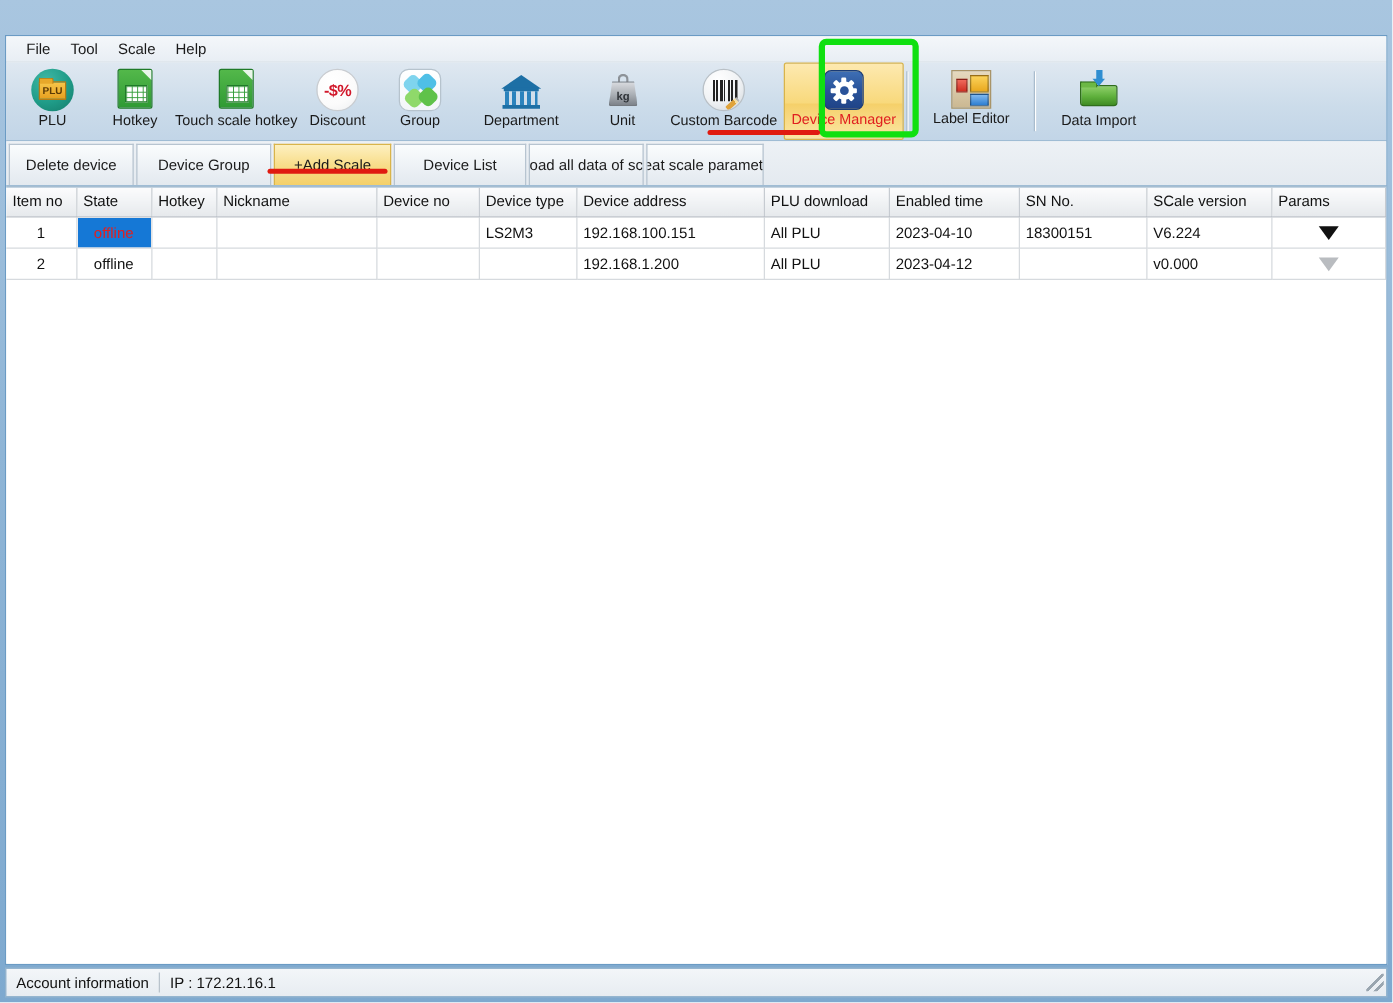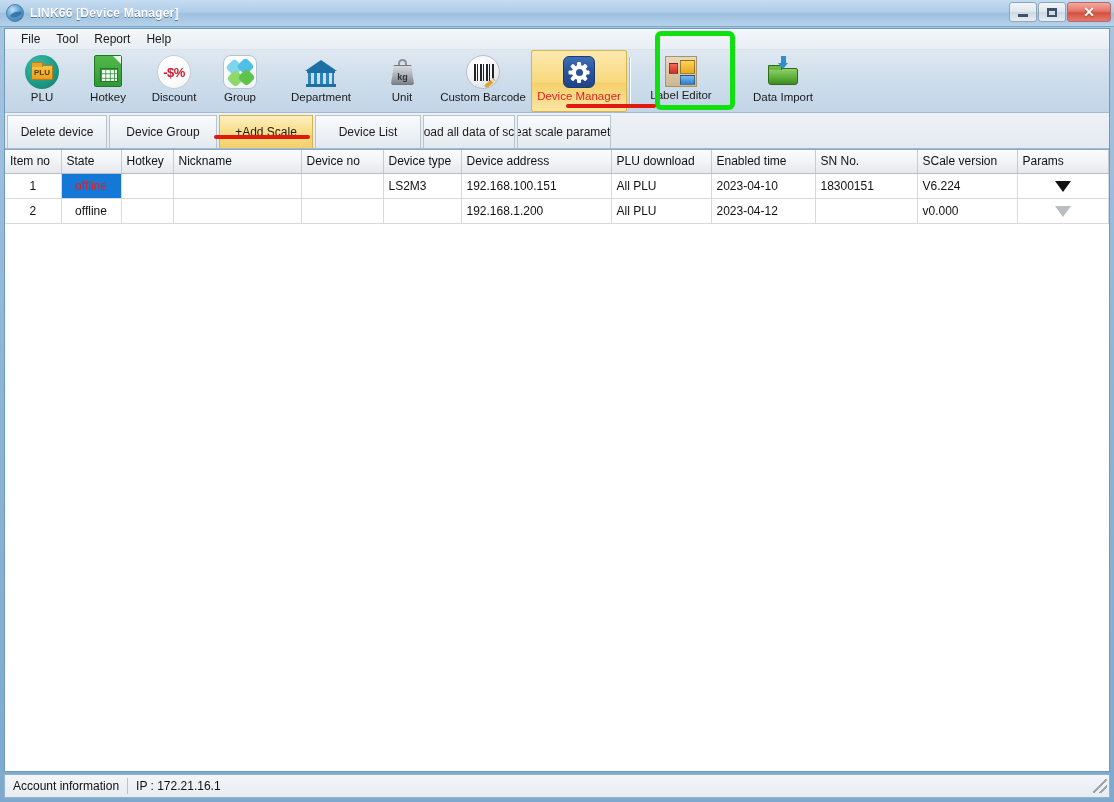--- a/index.html
+++ b/index.html
@@ -494,42 +494,27 @@
     background:
       linear-gradient(135deg, transparent 45%, #9aa6b0 45%, #9aa6b0 55%, transparent 55%),
       linear-gradient(135deg, transparent 70%, #9aa6b0 70%, #9aa6b0 80%, transparent 80%);
   }
 </style>
 </head>
 <body>
 
 <div class="window">
 
-  <div class="titlebar">
-    <div class="app-icon"></div>
-    <div class="title-text">LINK66 [Device Manager]</div>
-    <div class="win-buttons">
-      <div class="win-btn">
-        <span class="glyph-min"></span>
-      </div>
-      <div class="win-btn">
-        <span class="glyph-max"></span>
-      </div>
-      <div class="win-btn close">
-        <span class="glyph-close">✕</span>
-      </div>
-    </div>
-  </div>
 
   <div class="client">
 
     <div class="menubar">
       <div class="menu-item">File</div>
       <div class="menu-item">Tool</div>
-      <div class="menu-item">Report</div>
+      <div class="menu-item">Scale</div>
       <div class="menu-item">Help</div>
     </div>
 
     <div class="toolbar">
 
       <div class="tool-btn">
         <div class="icon32 ic-plu">
           <span class="folder">
               <span>PLU</span>
             </span>
@@ -539,20 +524,28 @@
 
       <div class="tool-btn">
         <div class="icon32">
           <div class="ic-sheet">
               <span class="grid"></span>
             </div>
         </div>
         <div class="tb-label">Hotkey</div>
       </div>
 
+      <div class="tool-btn wide">
+        <div class="icon32">
+          <div class="ic-sheet">
+              <span class="grid"></span>
+            </div>
+        </div>
+        <div class="tb-label">Touch scale hotkey</div>
+      </div>
 
       <div class="tool-btn">
         <div class="icon32 ic-disc">
             <span>-$%</span>
           </div>
         <div class="tb-label">Discount</div>
       </div>
 
       <div class="tool-btn">
         <div class="icon32 ic-group">

